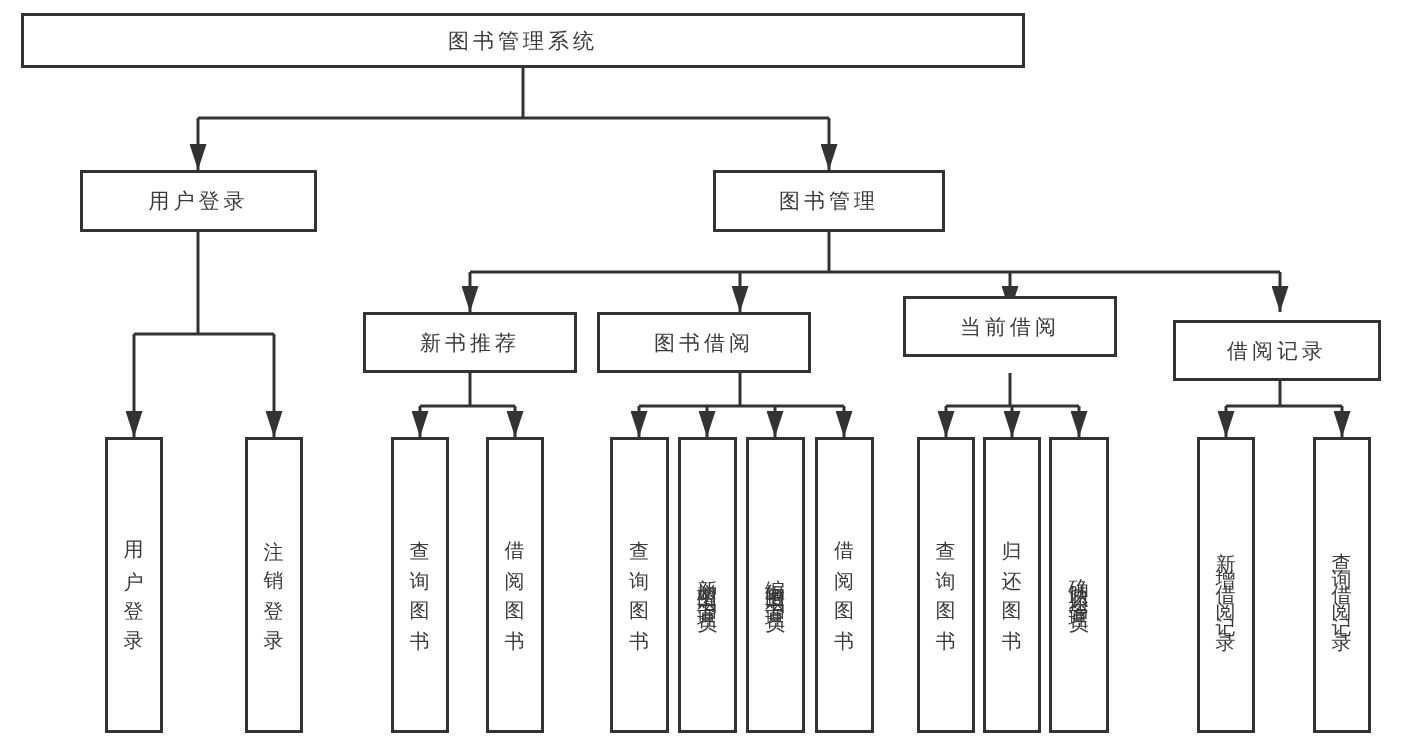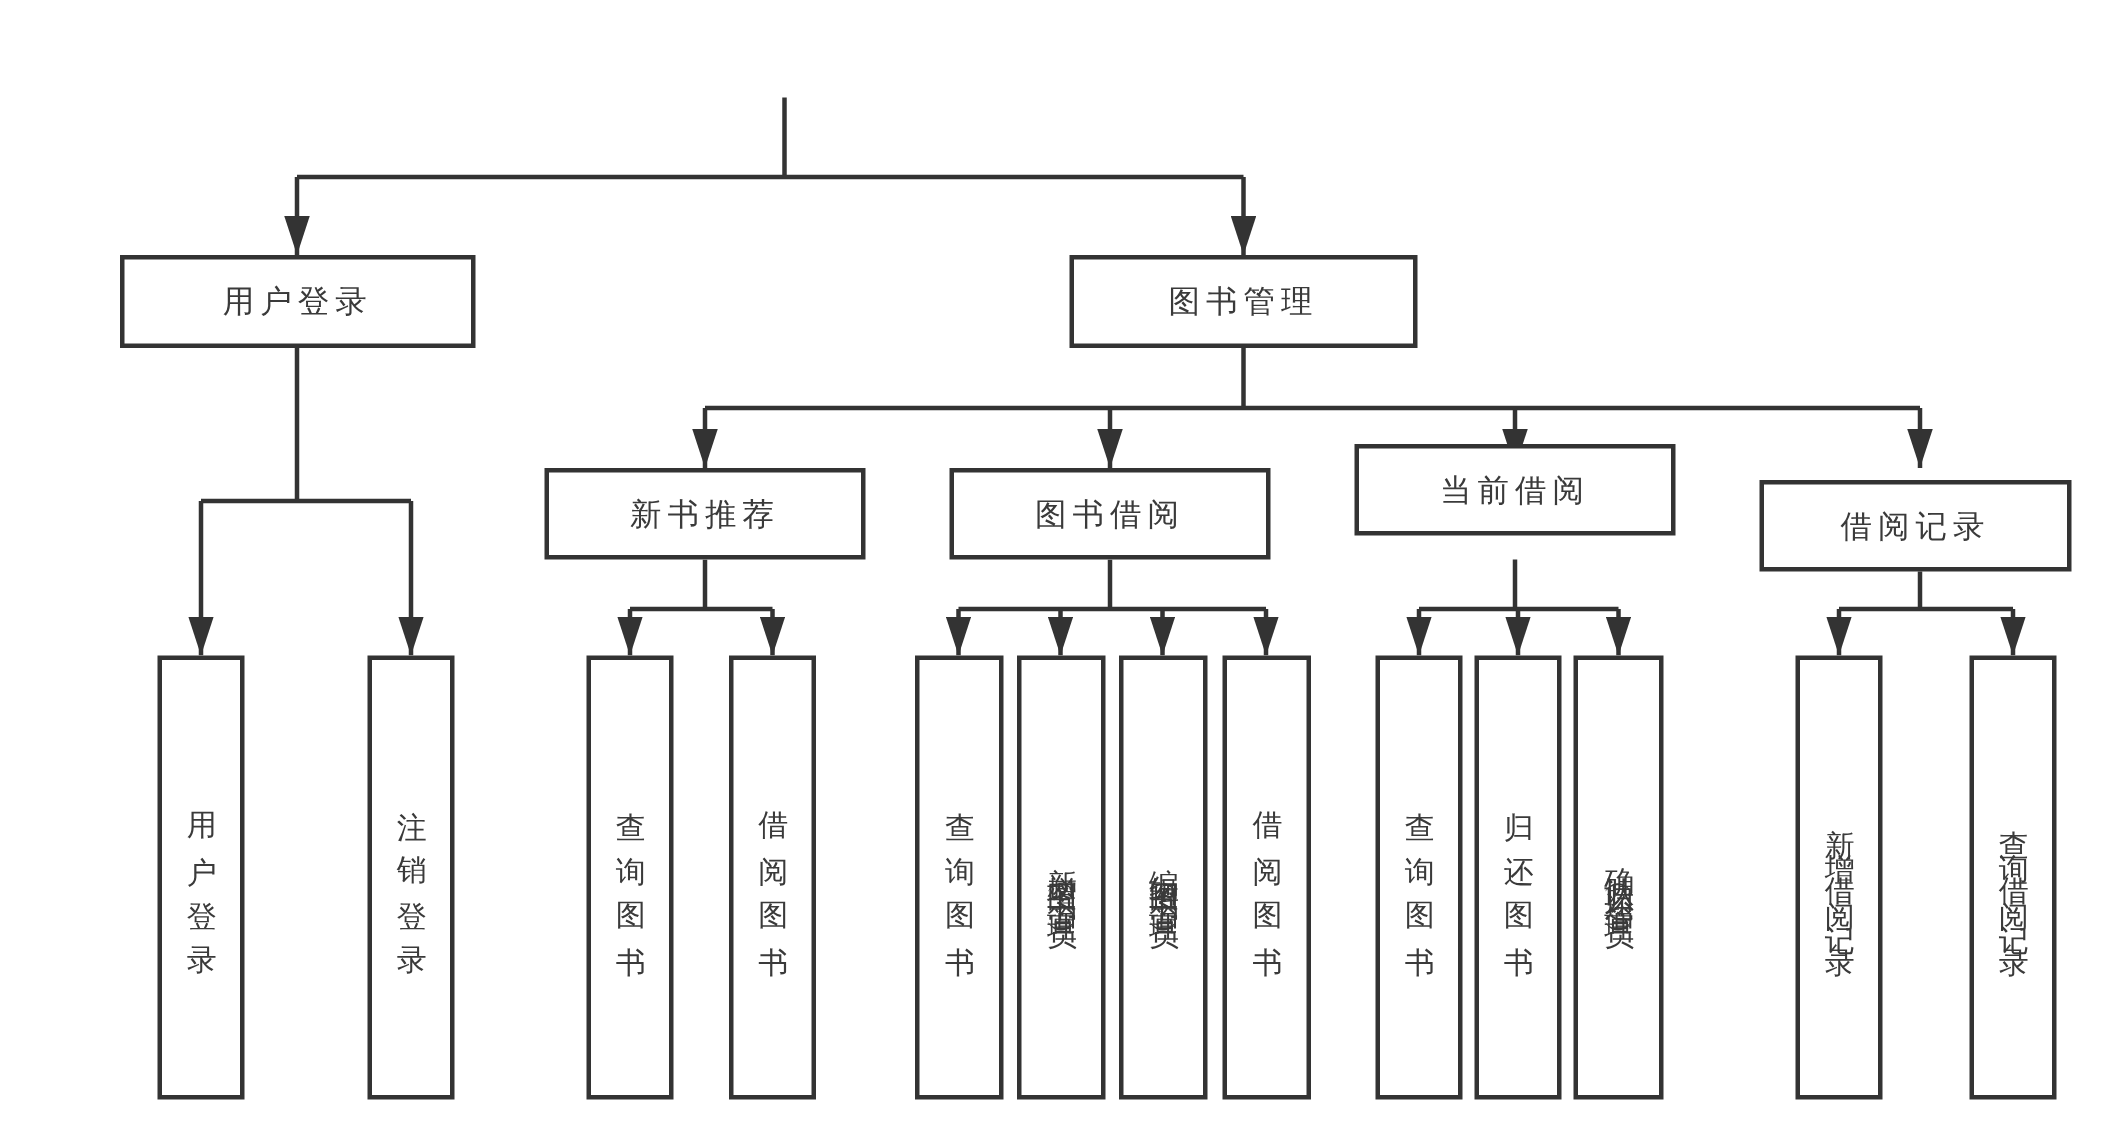--- a/index.html
+++ b/index.html
@@ -91,32 +91,35 @@
 
       <g>
         <path d="M1280,373 V406"></path>
         <path d="M1226,406 H1342"></path>
         <path d="M1226,406 V437" marker-end="url(#arw)"></path>
         <path d="M1342,406 V437" marker-end="url(#arw)"></path>
       </g>
     </g>
   </svg>
 
+  <div class="box" style="left:21px;top:13px;width:1004px;height:55px;">
+    <span class="h-label">图书管理系统</span>
+  </div>
 
   <div class="box" style="left:80px;top:170px;width:237px;height:62px;">
     <span class="h-label">用户登录</span>
   </div>
   <div class="box" style="left:713px;top:170px;width:232px;height:62px;text-align:right;">
     <span class="h-label">图书管理</span>
   </div>
 
   <div class="box" style="left:363px;top:312px;width:214px;height:61px;">
     <span class="h-label">新书推荐</span>
   </div>
-  <div class="box" style="left:633px;top:312px;width:214px;height:61px;">
+  <div class="box" style="left:597px;top:312px;width:214px;height:61px;">
     <span class="h-label">图书借阅</span>
   </div>
   <div class="box" style="left:903px;top:296px;width:214px;height:61px;">
     <span class="h-label">当前借阅</span>
   </div>
   <div class="box" style="left:1173px;top:320px;width:208px;height:61px;">
     <span class="h-label">借阅记录</span>
   </div>
 
   <div class="box" style="left:105px;top:437px;width:58px;height:296px;">

